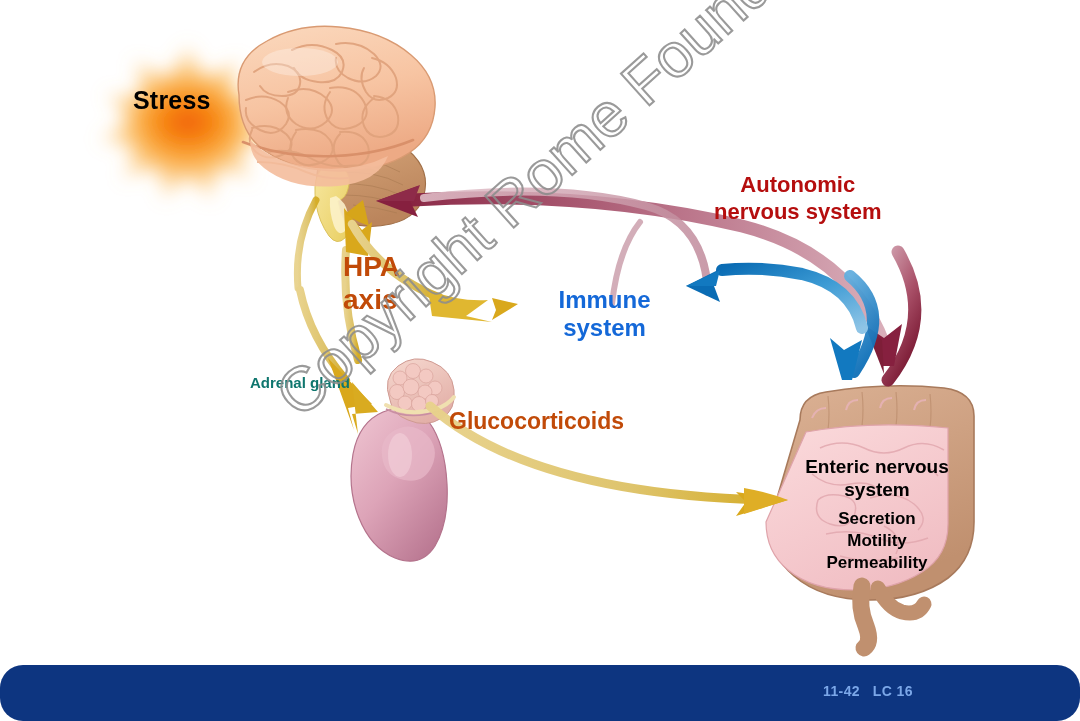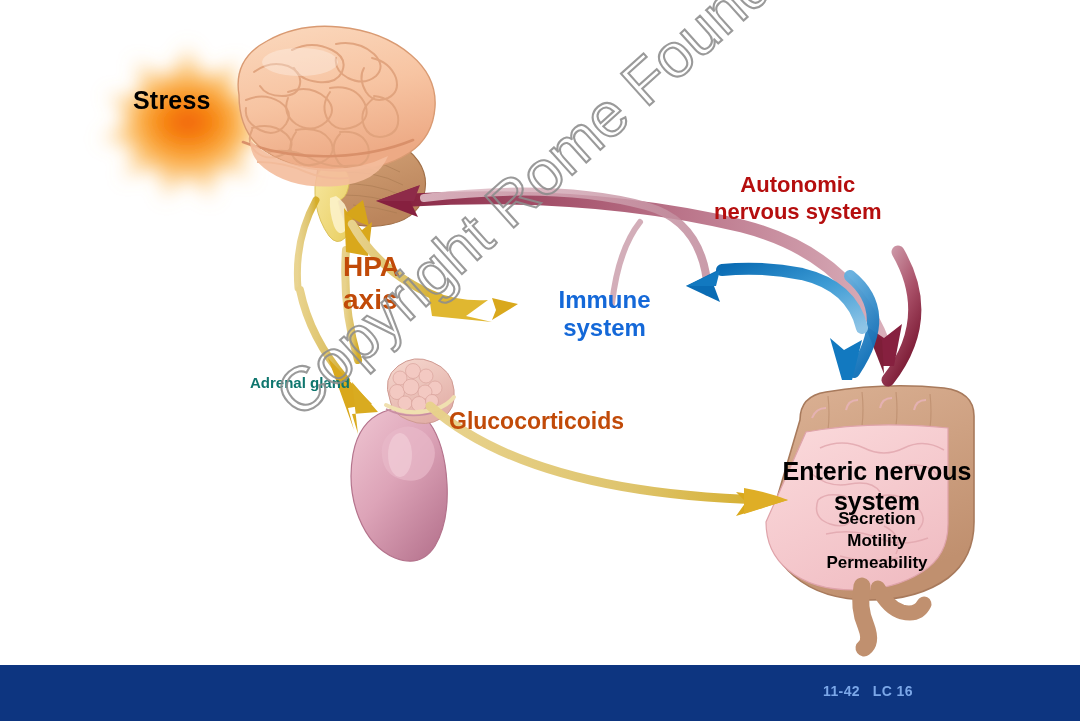--- a/index.html
+++ b/index.html
@@ -70,21 +70,21 @@
     color: #0f766e;
   }
   #glucocorticoids-label {
     left: 449px; top: 408px;
     font-size: 23px;
     color: #c14a08;
   }
   #ens-label {
     left: 779px; top: 456px;
     width: 196px;
-    font-size: 25px;
+    font-size: 19px;
     color: #000000;
     text-align: center;
     line-height: 1.2;
   }
   #ens-functions-label {
     left: 779px; top: 508px;
     width: 196px;
     font-size: 17px;
     color: #000000;
     text-align: center;
@@ -106,20 +106,21 @@
     opacity: 0.88;
   }
   
   #footer {
     position: absolute;
     left: 0;
     top: 665px;
     width: 1080px;
     height: 56px;
     background: #0d3580;
+    border-radius: 23px;
   }
   #footer-code {
     position: absolute;
     right: 167px;
     top: 18px;
     font-size: 14px;
     font-weight: bold;
     color: #7ba7e8;
     letter-spacing: 0.4px;
     white-space: pre;

